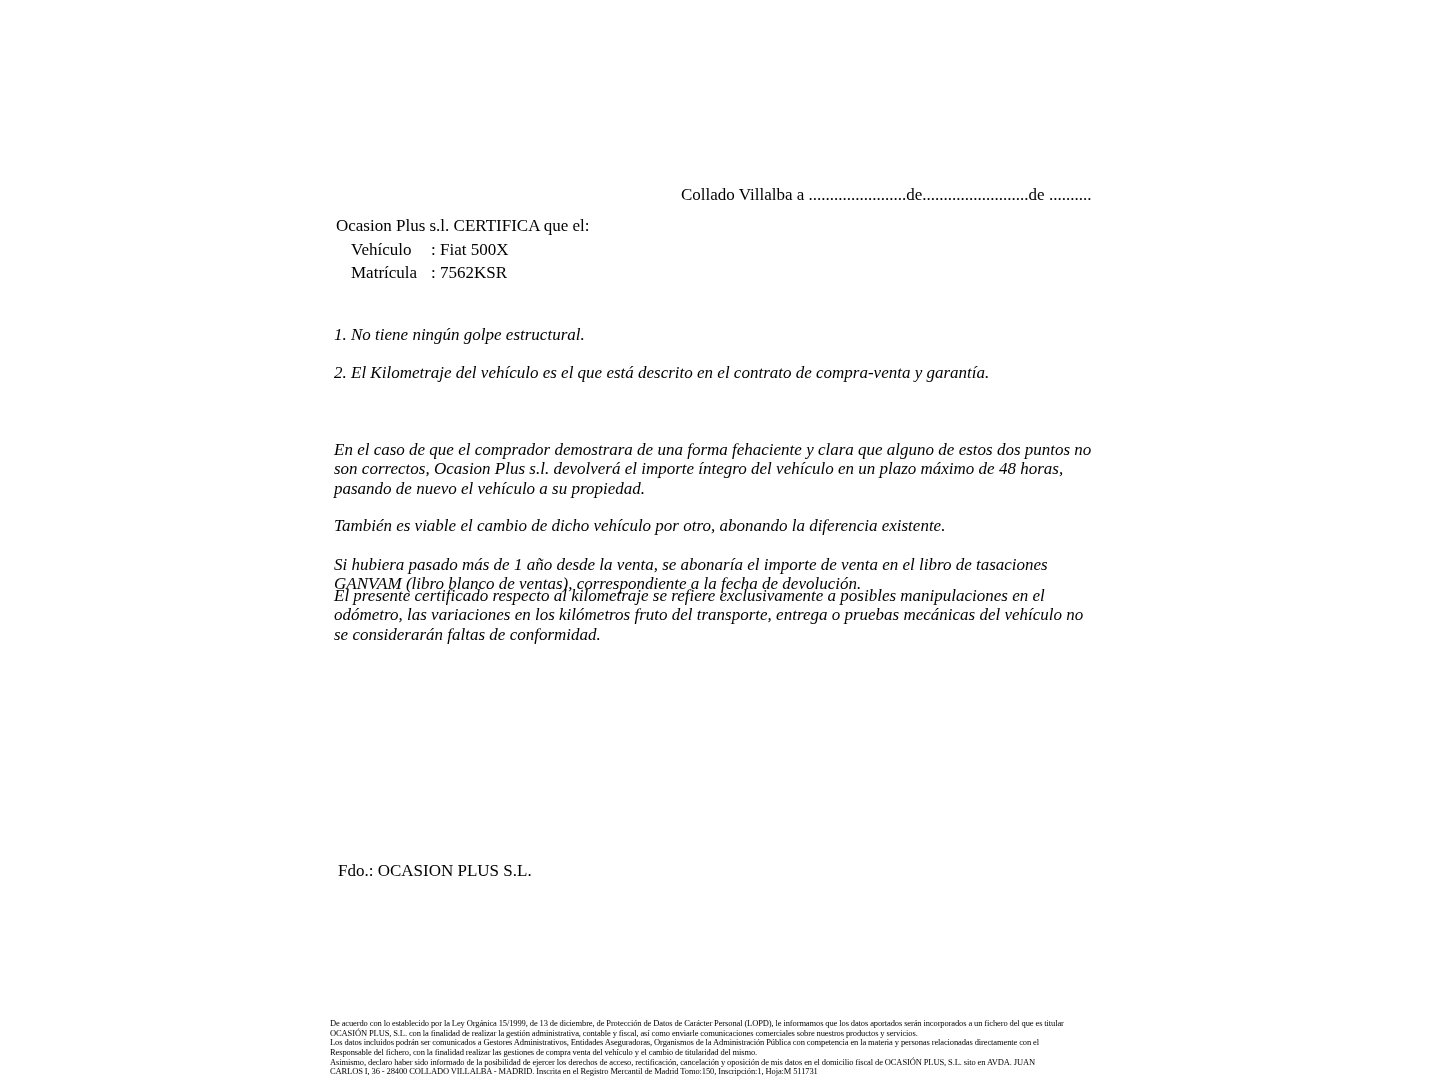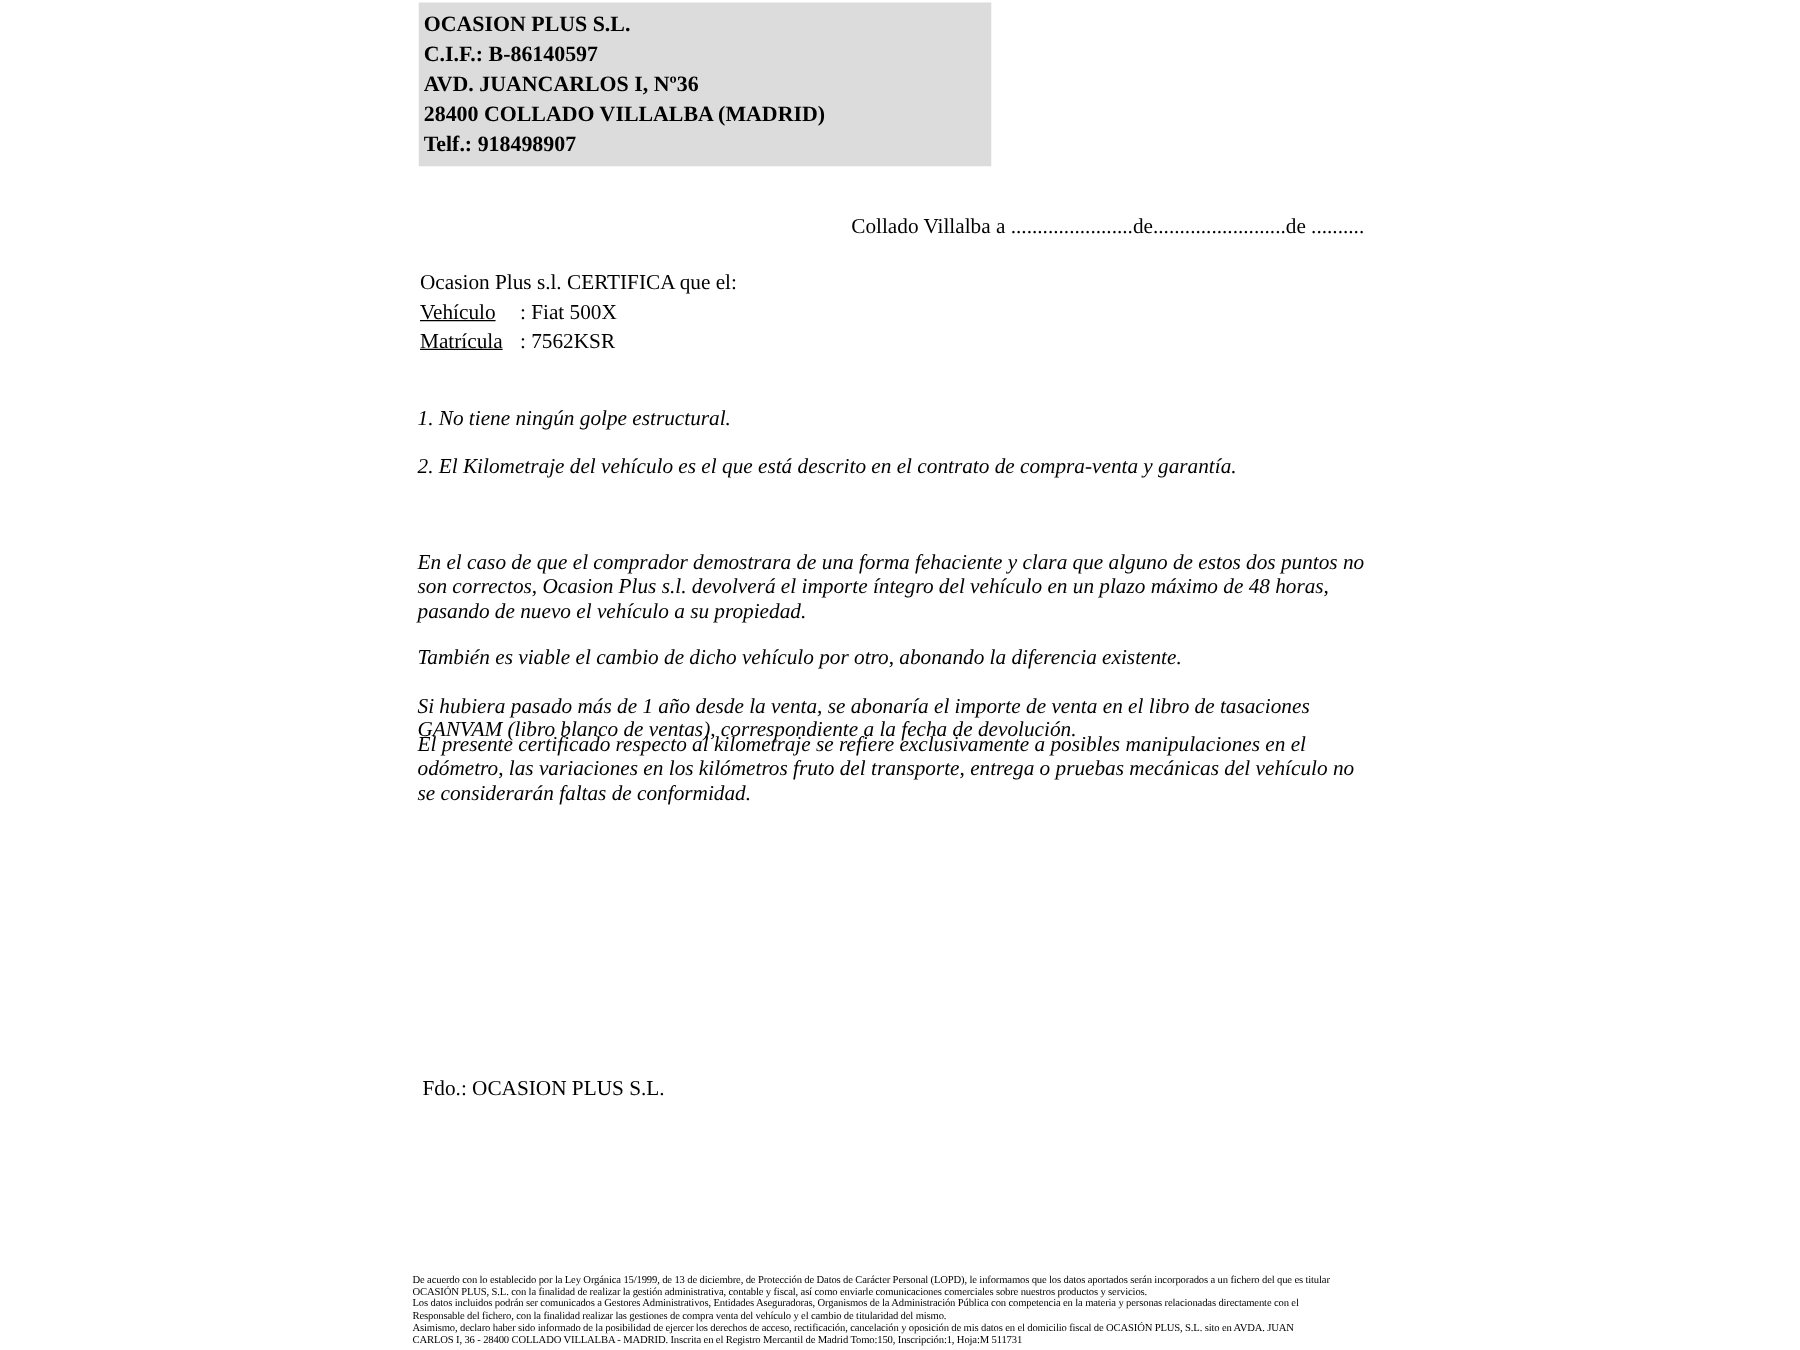--- a/index.html
+++ b/index.html
@@ -21,36 +21,36 @@
     padding: 5px 8px 6px 4px;
     background: #dcdcdc;
     font-weight: 700;
     font-size: 17.5px;
     line-height: 24px;
     white-space: nowrap;
   }
   .date-line {
     position: absolute;
     left: 681px;
-    top: 171px;
+    top: 185px;
     font-size: 17px;
     white-space: nowrap;
   }
   .certify {
     position: absolute;
     left: 336px;
     top: 214px;
     font-size: 17px;
     line-height: 23.7px;
     white-space: nowrap;
   }
   .cert-label {
     display: inline-block;
     width: 80px;
-    text-decoration: underline;
+    margin-left: 15px;
   }
   .text-block {
     position: absolute;
     left: 334px;
     width: 766px;
     font-size: 17px;
     line-height: 19.4px;
     font-style: italic;
   }
   .single-line { white-space: nowrap; width: auto; }
@@ -69,27 +69,20 @@
     line-height: 9.65px;
     letter-spacing: -0.12px;
     white-space: nowrap;
   }
 </style>
 </head>
 <body>
 
 <div class="page">
 
-  <div class="header-box" style="background:#dcdcdc">
-    <div>OCASION PLUS S.L.</div>
-    <div>C.I.F.: B-86140597</div>
-    <div>AVD. JUANCARLOS I, Nº36</div>
-    <div>28400 COLLADO VILLALBA (MADRID)</div>
-    <div>Telf.: 918498907</div>
-  </div>
 
   <div class="date-line">Collado Villalba a .......................de.........................de ..........</div>
 
   <div class="certify">
     <div>Ocasion Plus s.l. CERTIFICA que el:</div>
     <div>
       <span class="cert-label">Vehículo</span><span>: Fiat 500X</span>
     </div>
     <div>
       <span class="cert-label">Matrícula</span><span>: 7562KSR</span>

